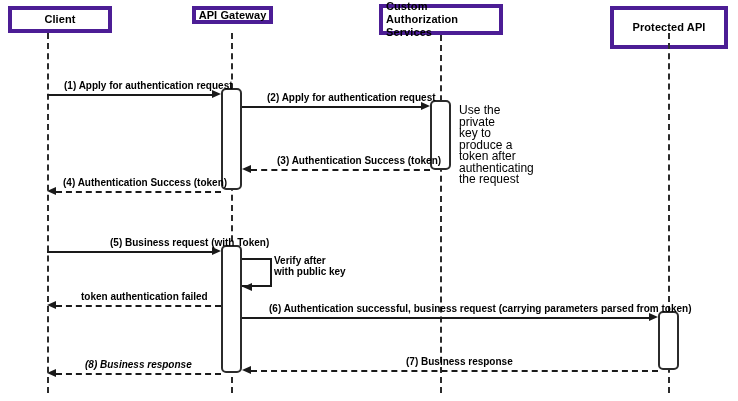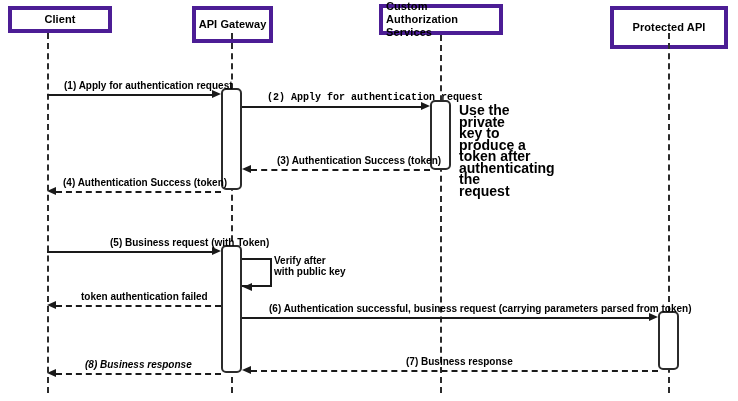--- a/index.html
+++ b/index.html
@@ -72,41 +72,41 @@
     border-bottom: 4.5px solid transparent;
     border-left: 9px solid #1a1a1a;
   }
   .arrow-head.left {
     border-top: 4.5px solid transparent;
     border-bottom: 4.5px solid transparent;
     border-right: 9px solid #1a1a1a;
   }
   .note-text {
     position: absolute;
-    font-size: 14px;
-    font-weight: bold;
+    font-size: 12px;
+    font-weight: normal;
     line-height: 11.5px;
     color: #000000;
   }
   .self-loop {
     position: absolute;
     box-sizing: border-box;
     border: 2px solid #1a1a1a;
     border-left: none;
   }
 </style>
 </head>
 <body>
 
 <div id="diagram-root">
 
   <div class="lifeline-header" style="left:8px; top:6px; width:104px; height:27px;">
     <span>Client</span>
   </div>
-  <div class="lifeline-header" style="left:192px; top:6px; width:81px; height:37px;">
+  <div class="lifeline-header" style="left:192px; top:6px; width:81px; height:18px;">
     <span>API Gateway</span>
   </div>
   <div class="lifeline-header" style="left:379px; top:4px; width:124px; height:31px; padding:0 3px;">
     <span>Custom Authorization Services</span>
   </div>
   <div class="lifeline-header" style="left:610px; top:6px; width:118px; height:43px;">
     <span>Protected API</span>
   </div>
 
   <div class="lifeline-dash" style="left:47px; top:33px; height:360px;"></div>
@@ -118,21 +118,21 @@
   <div class="activation" style="left:430px; top:100px; width:21px; height:70px;"></div>
   <div class="activation" style="left:221px; top:245px; width:21px; height:128px;"></div>
   <div class="activation" style="left:658px; top:311px; width:21px; height:59px;"></div>
 
   <div class="msg" style="left:47px; top:94px; width:165px;"></div>
   <div class="arrow-head right" style="left:212px; top:90px;"></div>
   <div class="msg-label" style="left:64px; top:81px;">(1) Apply for authentication request</div>
 
   <div class="msg" style="left:242px; top:106px; width:179px;"></div>
   <div class="arrow-head right" style="left:421px; top:102px;"></div>
-  <div class="msg-label" style="left:267px; top:93px;font-family:Liberation Mono, monospace;">(2) Apply for authentication request</div>
+  <div class="msg-label" style="left:267px; top:93px;">(2) Apply for authentication request</div>
 
   <div class="note-text" style="left:459px; top:105px; width:72px;">
     <div>Use the private</div>
     <div>key to produce a</div>
     <div>token after</div>
     <div>authenticating</div>
     <div>the request</div>
   </div>
 
   <div class="msg dashed" style="left:251px; top:169px; width:179px;"></div>

